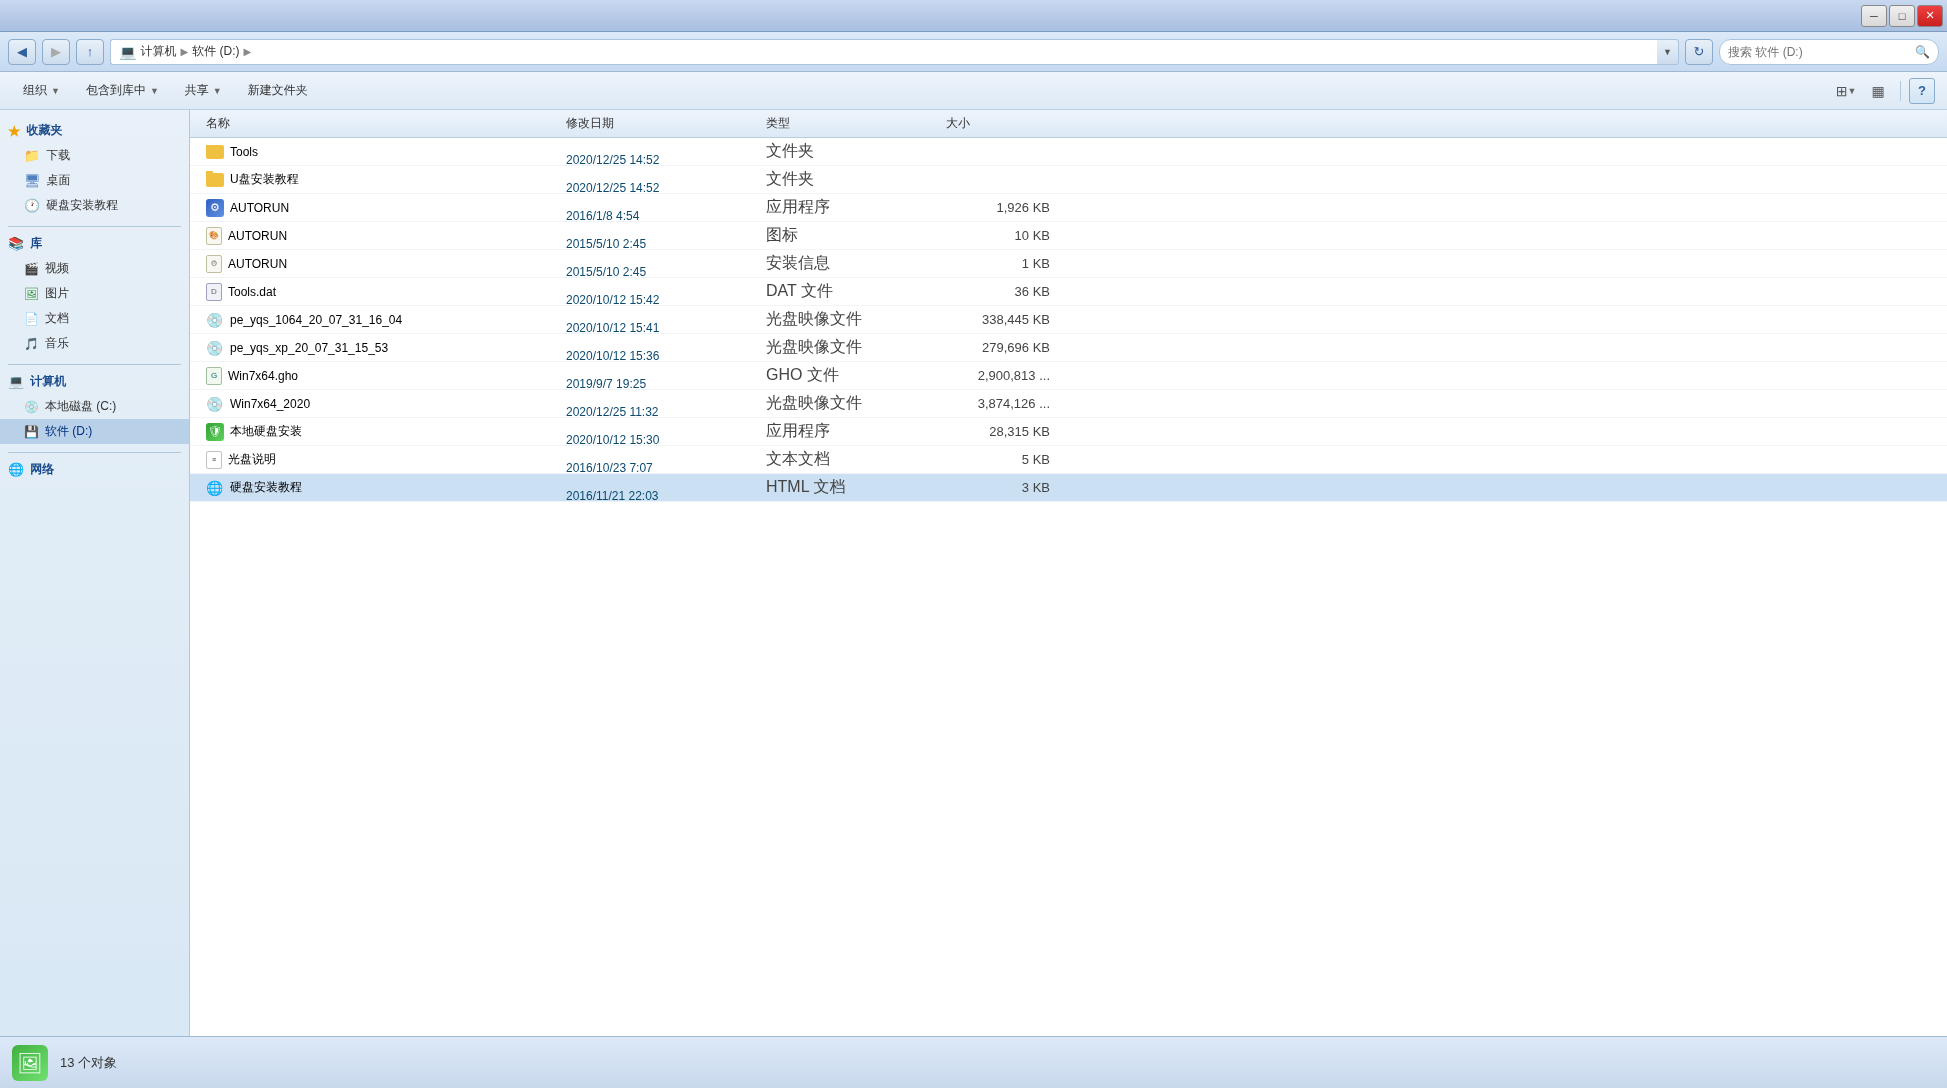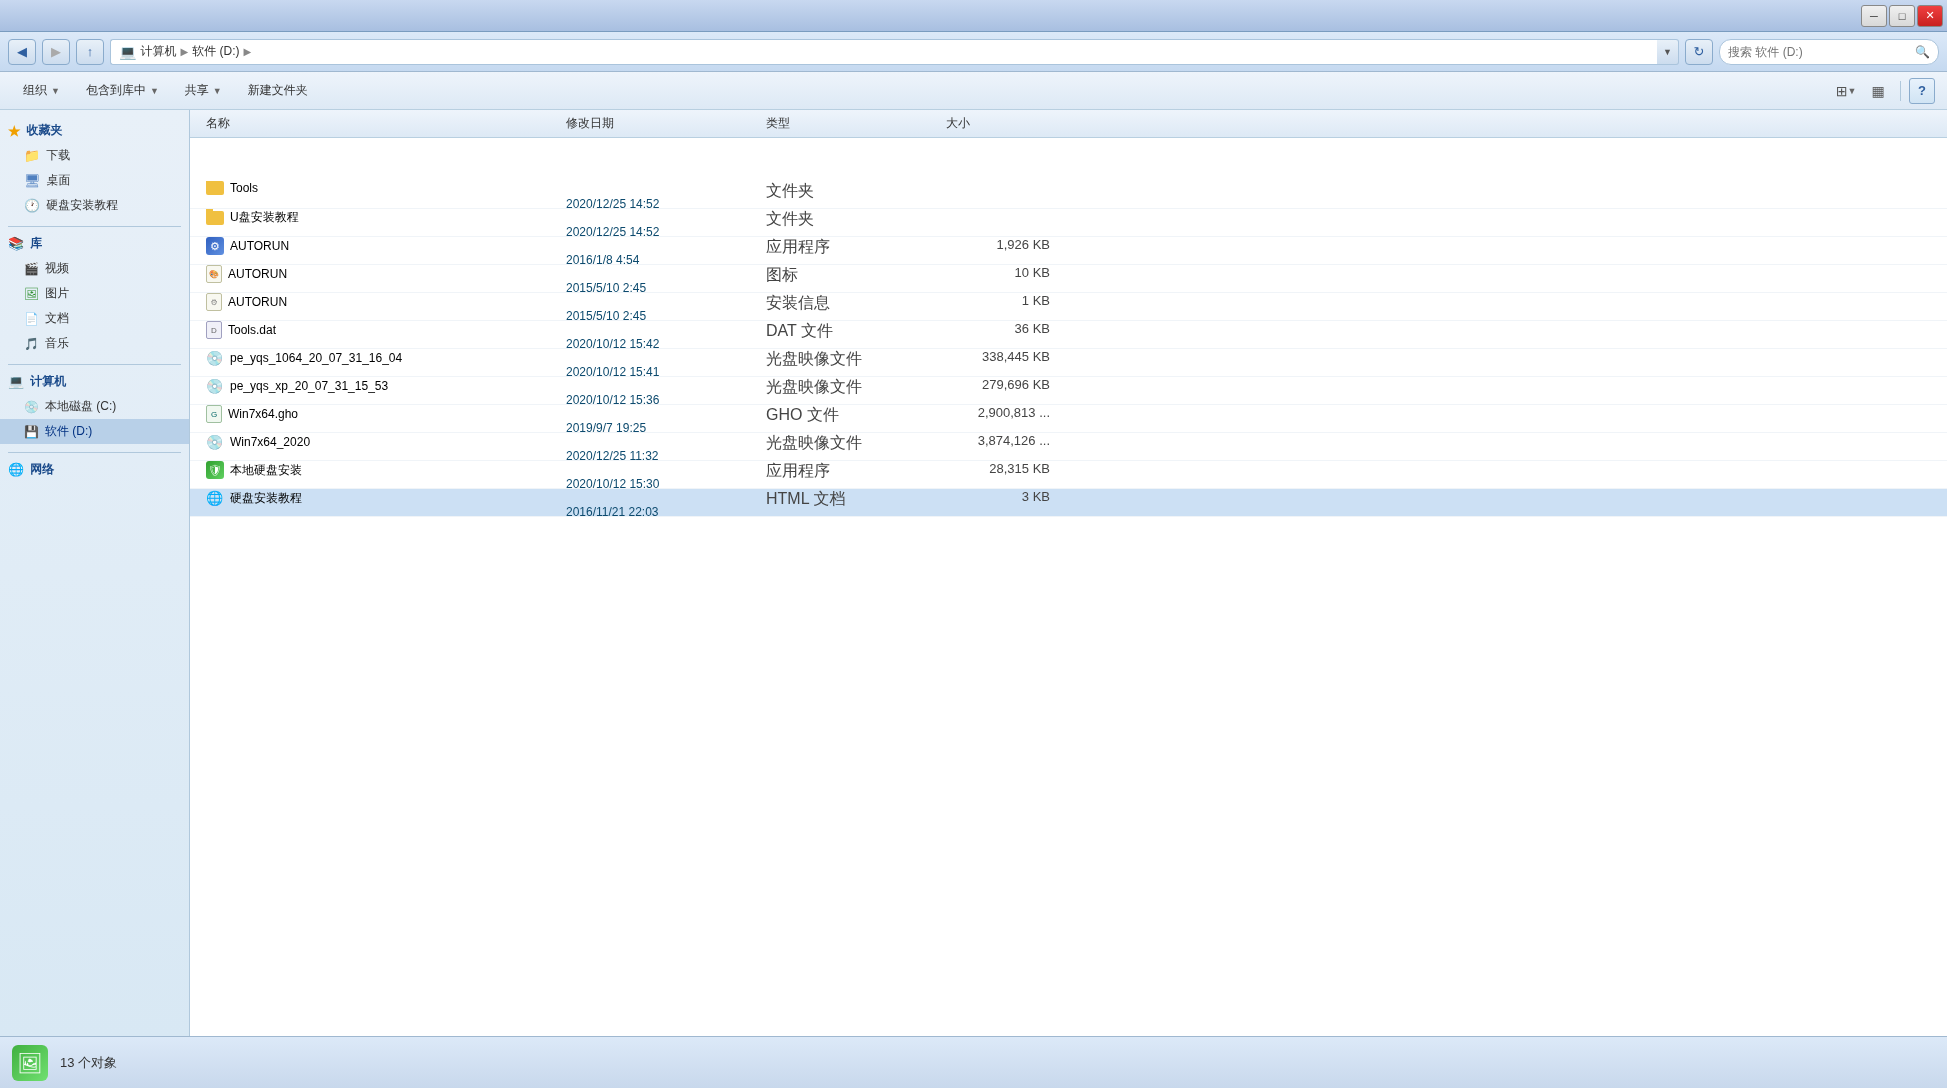--- a/index.html
+++ b/index.html
@@ -236,21 +236,20 @@
       background: #b0c8dc;
       margin: 4px 8px;
     }
 
     
     .file-list-container {
       flex: 1;
       display: flex;
       flex-direction: column;
       overflow: hidden;
-      gap: 43px;
     }
     .column-headers {
       display: flex;
       align-items: center;
       height: 28px;
       background: linear-gradient(to bottom, #eef4fb, #dde9f5);
       border-bottom: 1px solid #b8cfe0;
       padding: 0 8px;
       font-size: 12px;
       color: #333;
@@ -261,21 +260,21 @@
     .col-size { width: 140px; cursor: pointer; padding: 0 8px; text-align: right; margin-left: 20px; }
     .col-header { display: flex; align-items: center; gap: 3px; }
 
     .file-list {
       flex: 1;
       overflow-y: auto;
       background: white;
     }
     .file-row {
       display: flex;
-      align-items: flex-start;
+      align-items: center;
       height: 28px;
       padding: 0 8px;
       border-bottom: 1px solid #f0f4f8;
       cursor: pointer;
     }
     .file-row.selected { background: #cce0f4; }
     .file-cell-name {
       width: 360px;
       display: flex;
       align-items: center;
@@ -712,20 +711,29 @@
     </div>
         <div class="file-row">
       <div class="file-cell-name">
         <span class="icon-setup">🛡</span>
         <span>本地硬盘安装</span>
       </div>
       <div class="file-cell-date">2020/10/12 15:30</div>
       <div class="file-cell-type">应用程序</div>
       <div class="file-cell-size">28,315 KB</div>
     </div>
+        <div class="file-row">
+      <div class="file-cell-name">
+        <span class="icon-text">≡</span>
+        <span>光盘说明</span>
+      </div>
+      <div class="file-cell-date">2016/10/23 7:07</div>
+      <div class="file-cell-type">文本文档</div>
+      <div class="file-cell-size">5 KB</div>
+    </div>
         <div class="file-row selected">
       <div class="file-cell-name">
         <span class="icon-html">🌐</span>
         <span>硬盘安装教程</span>
       </div>
       <div class="file-cell-date">2016/11/21 22:03</div>
       <div class="file-cell-type">HTML 文档</div>
       <div class="file-cell-size">3 KB</div>
     </div>
       </div>

